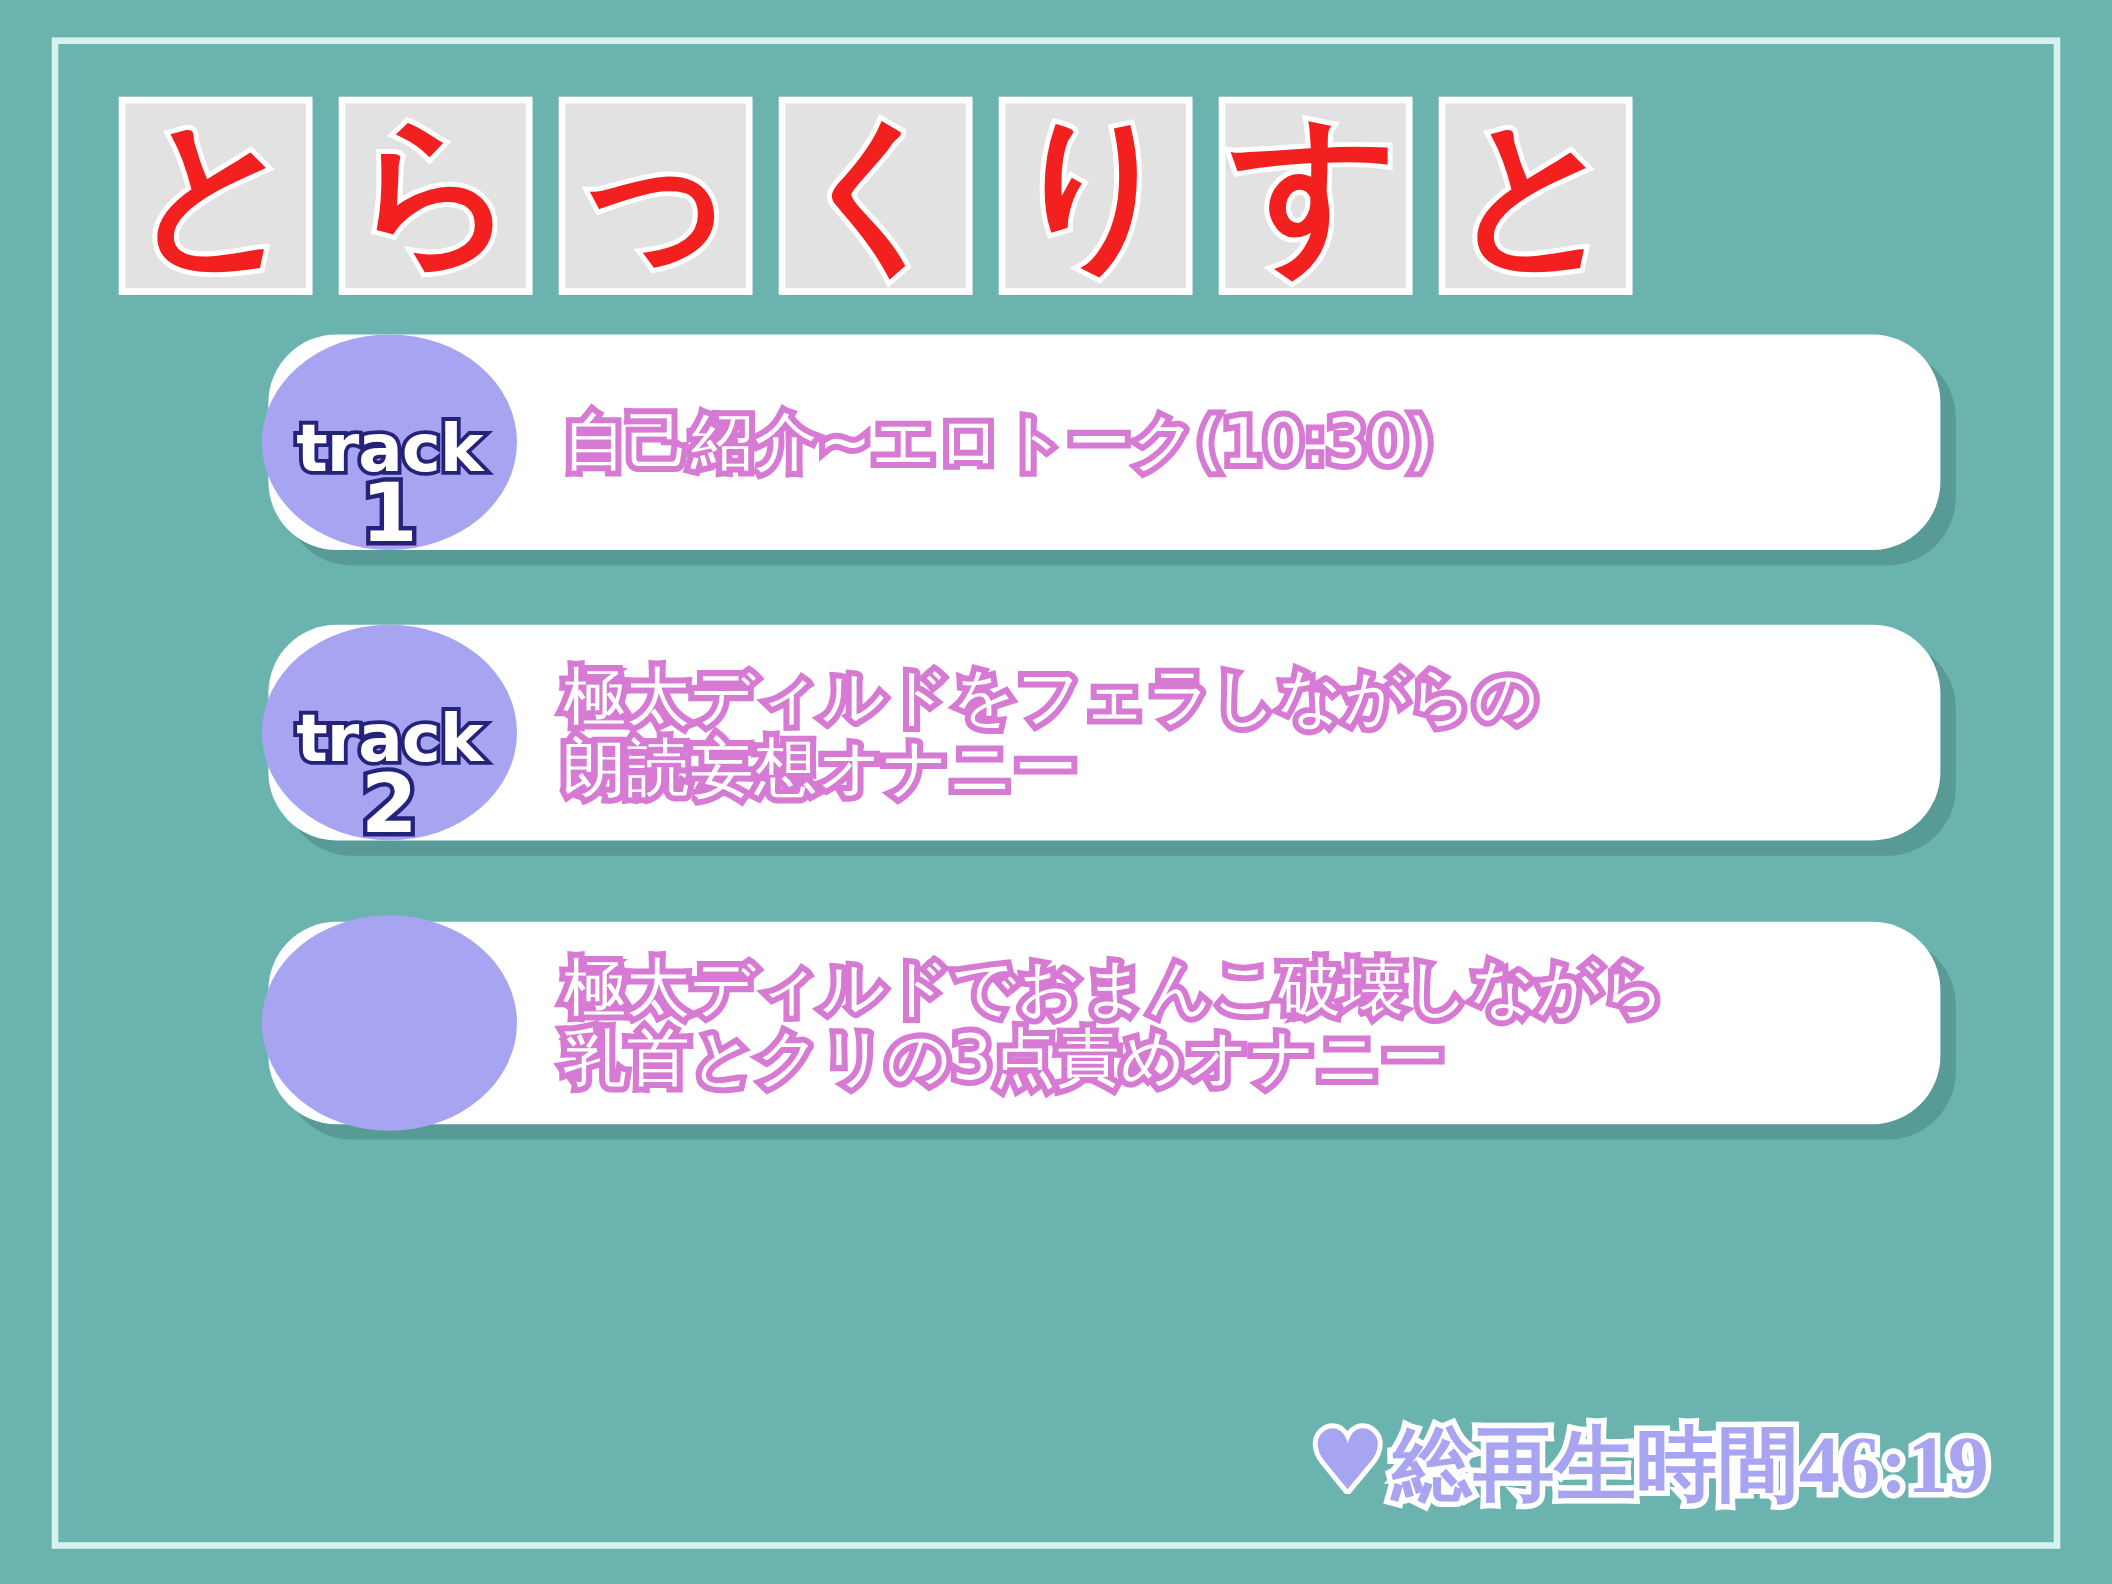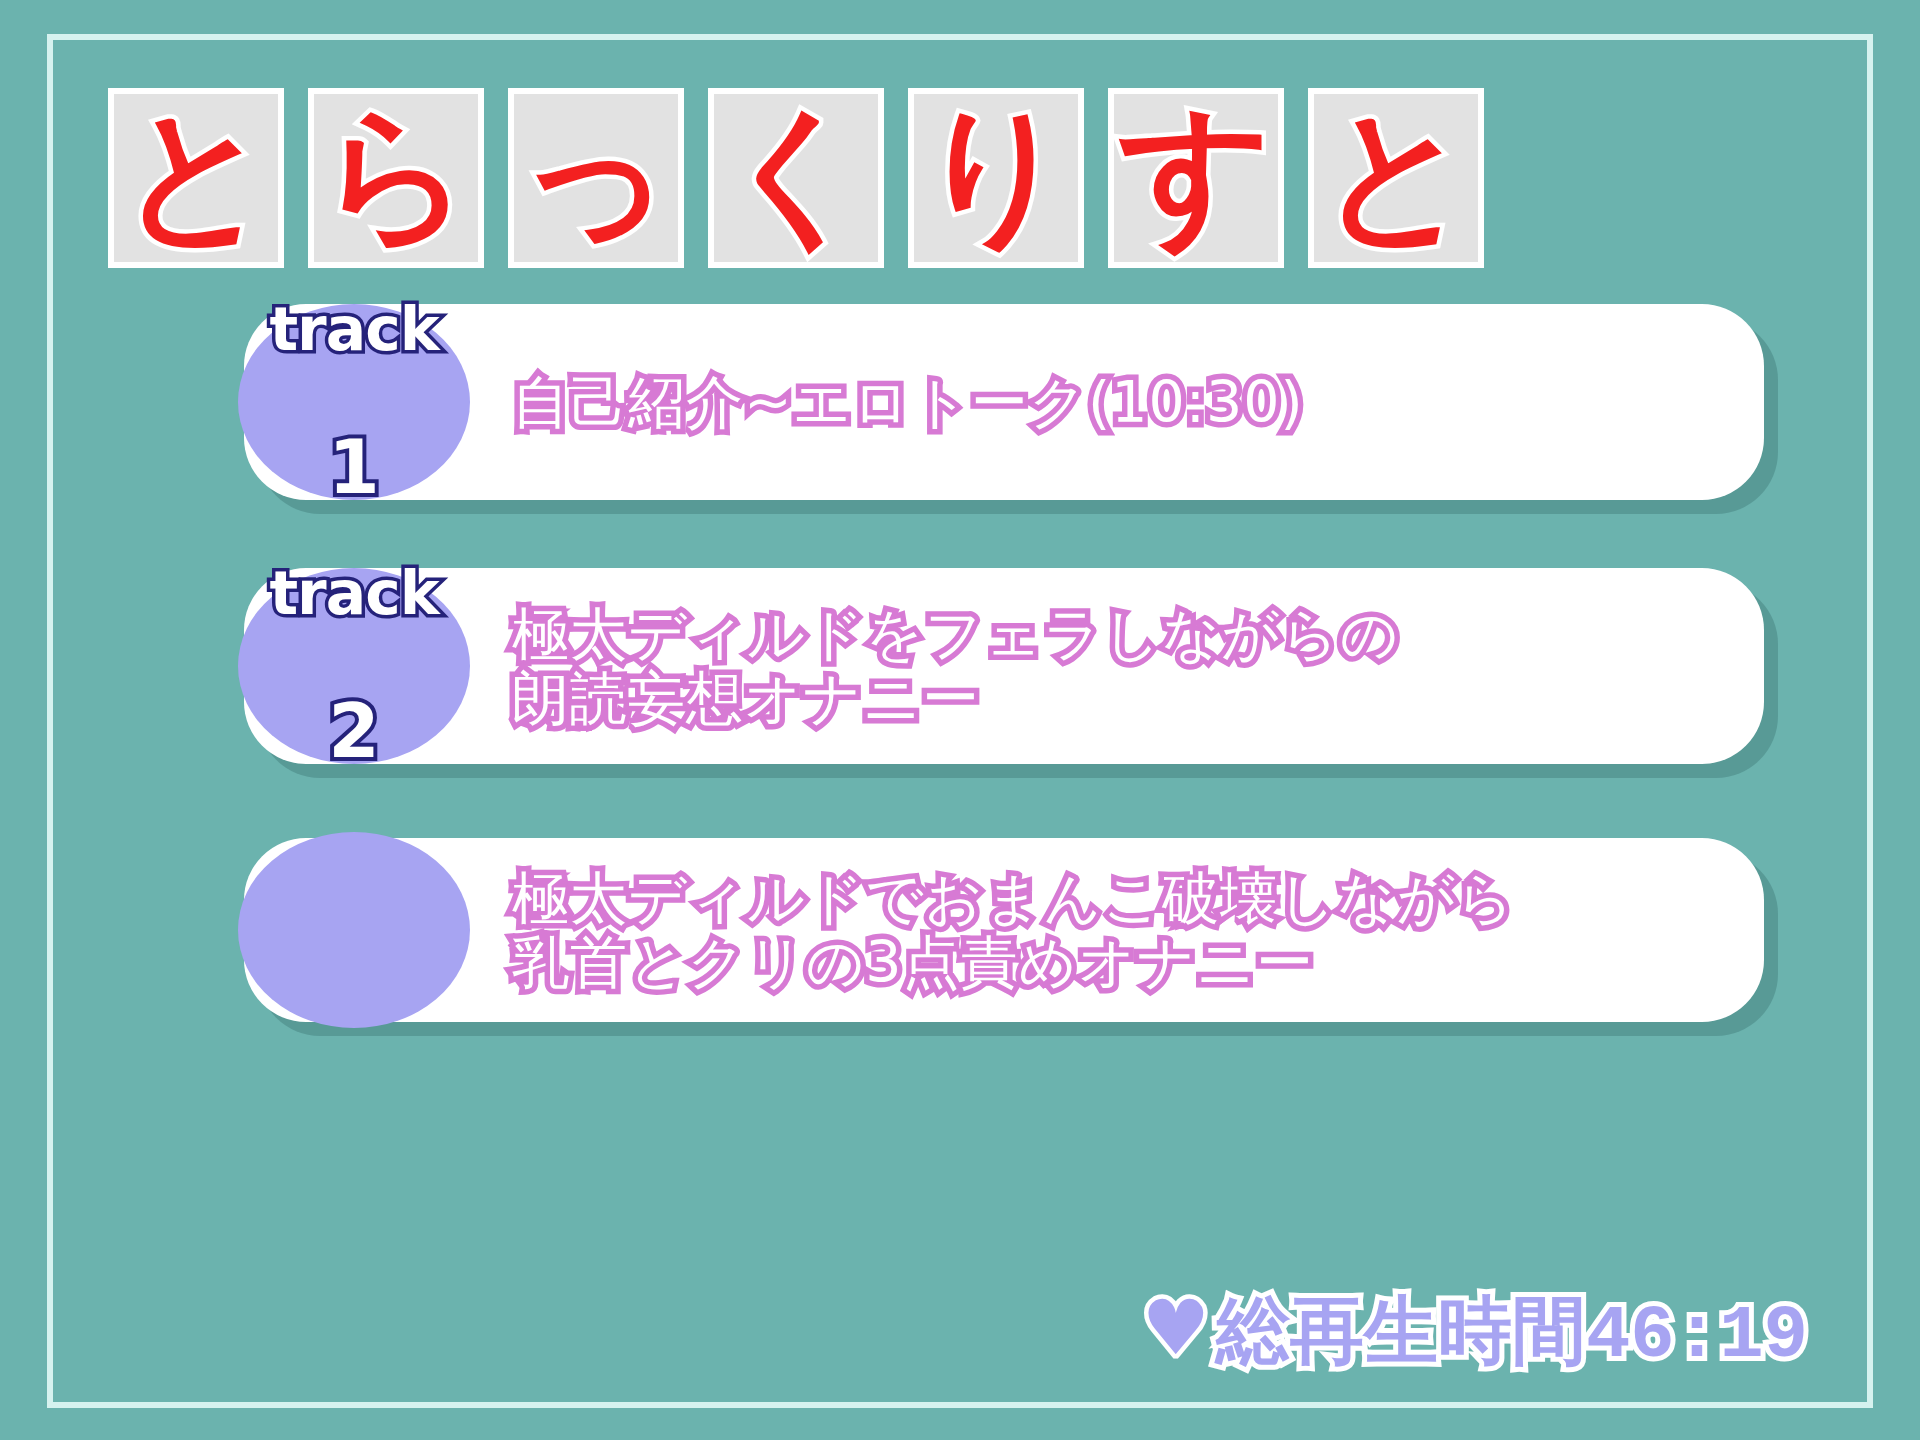--- a/index.html
+++ b/index.html
@@ -65,21 +65,21 @@
   }
   .badge{
     position:absolute;
     left:-6px;
     width:232px;height:196px;
     border-radius:50%;
     background:#a7a4f2;
     display:flex;
     flex-direction:column;
     align-items:center;
-    justify-content:space-between;
+    justify-content:flex-end;
     line-height:0.86;
   }
   .badge-word{
     font-family:"DejaVu Sans","Liberation Sans",sans-serif;
     font-size:60px;
     font-weight:700;
     color:#ffffff;
     -webkit-text-stroke:7px #25227a;
     paint-order:stroke fill;
     letter-spacing:-1px;
@@ -117,21 +117,21 @@
   }
   #footer-heart{
     font-size:76px;
     line-height:1;
     color:#a7a4f2;
     -webkit-text-stroke:9px #ffffff;
     paint-order:stroke fill;
     transform:translateY(-4px);
   }
   #footer-text{
-    font-family:Liberation Mono, monospace;
+    font-family:Liberation Serif, serif;
     font-size:74px;
     font-weight:700;
     color:#a7a4f2;
     -webkit-text-stroke:10px #ffffff;
     paint-order:stroke fill;
     letter-spacing:0;
   }
 </style>
 </head>
 <body>

